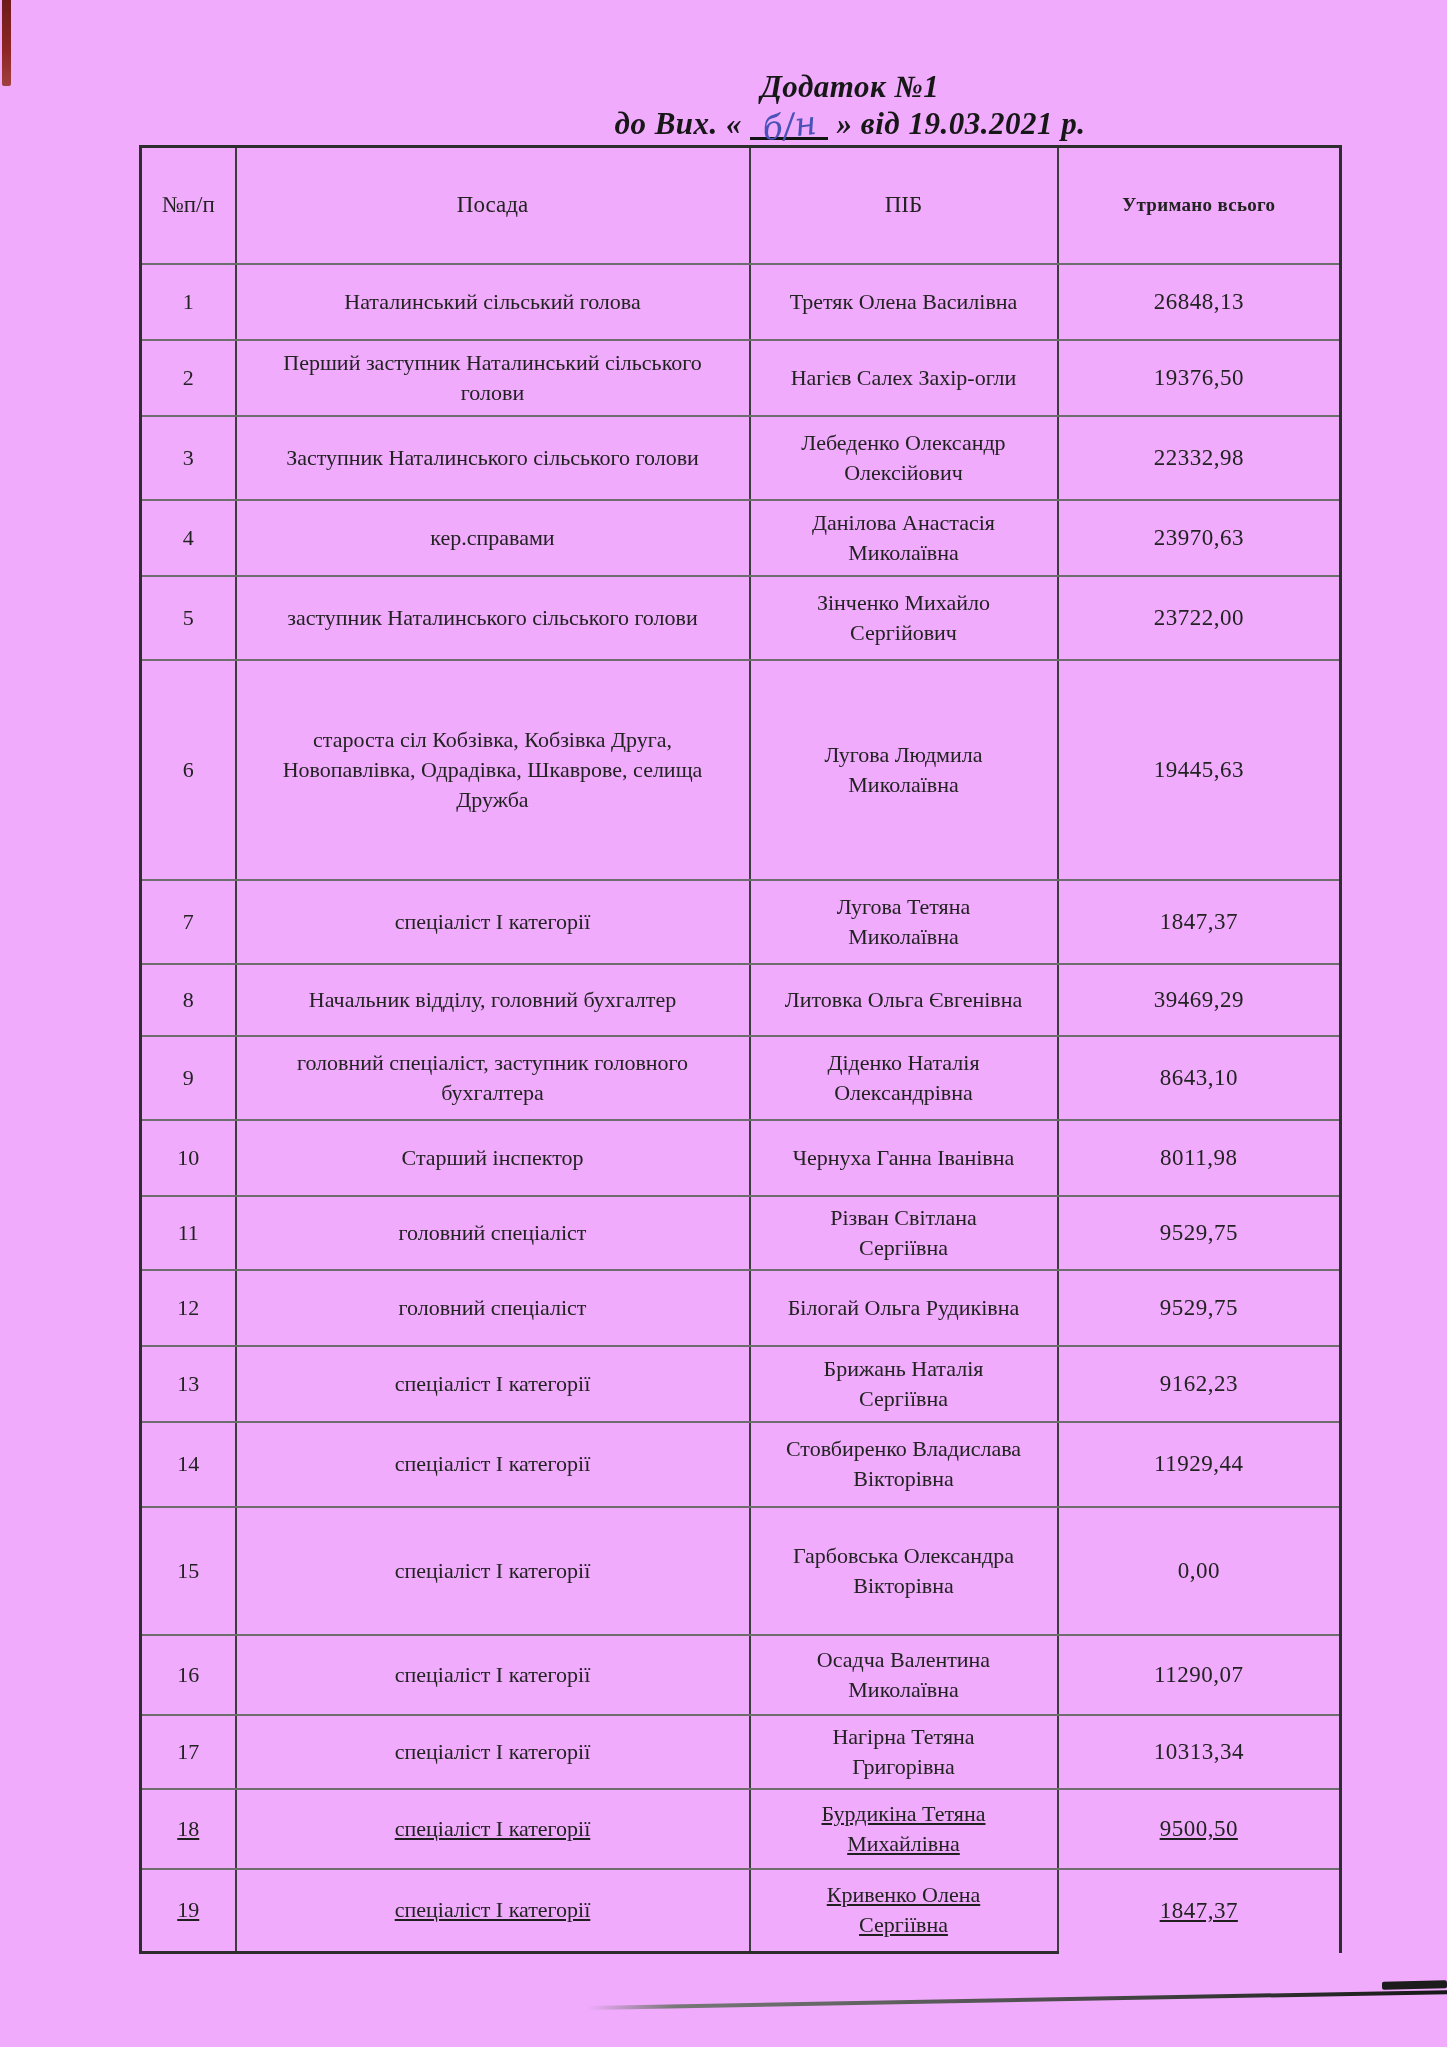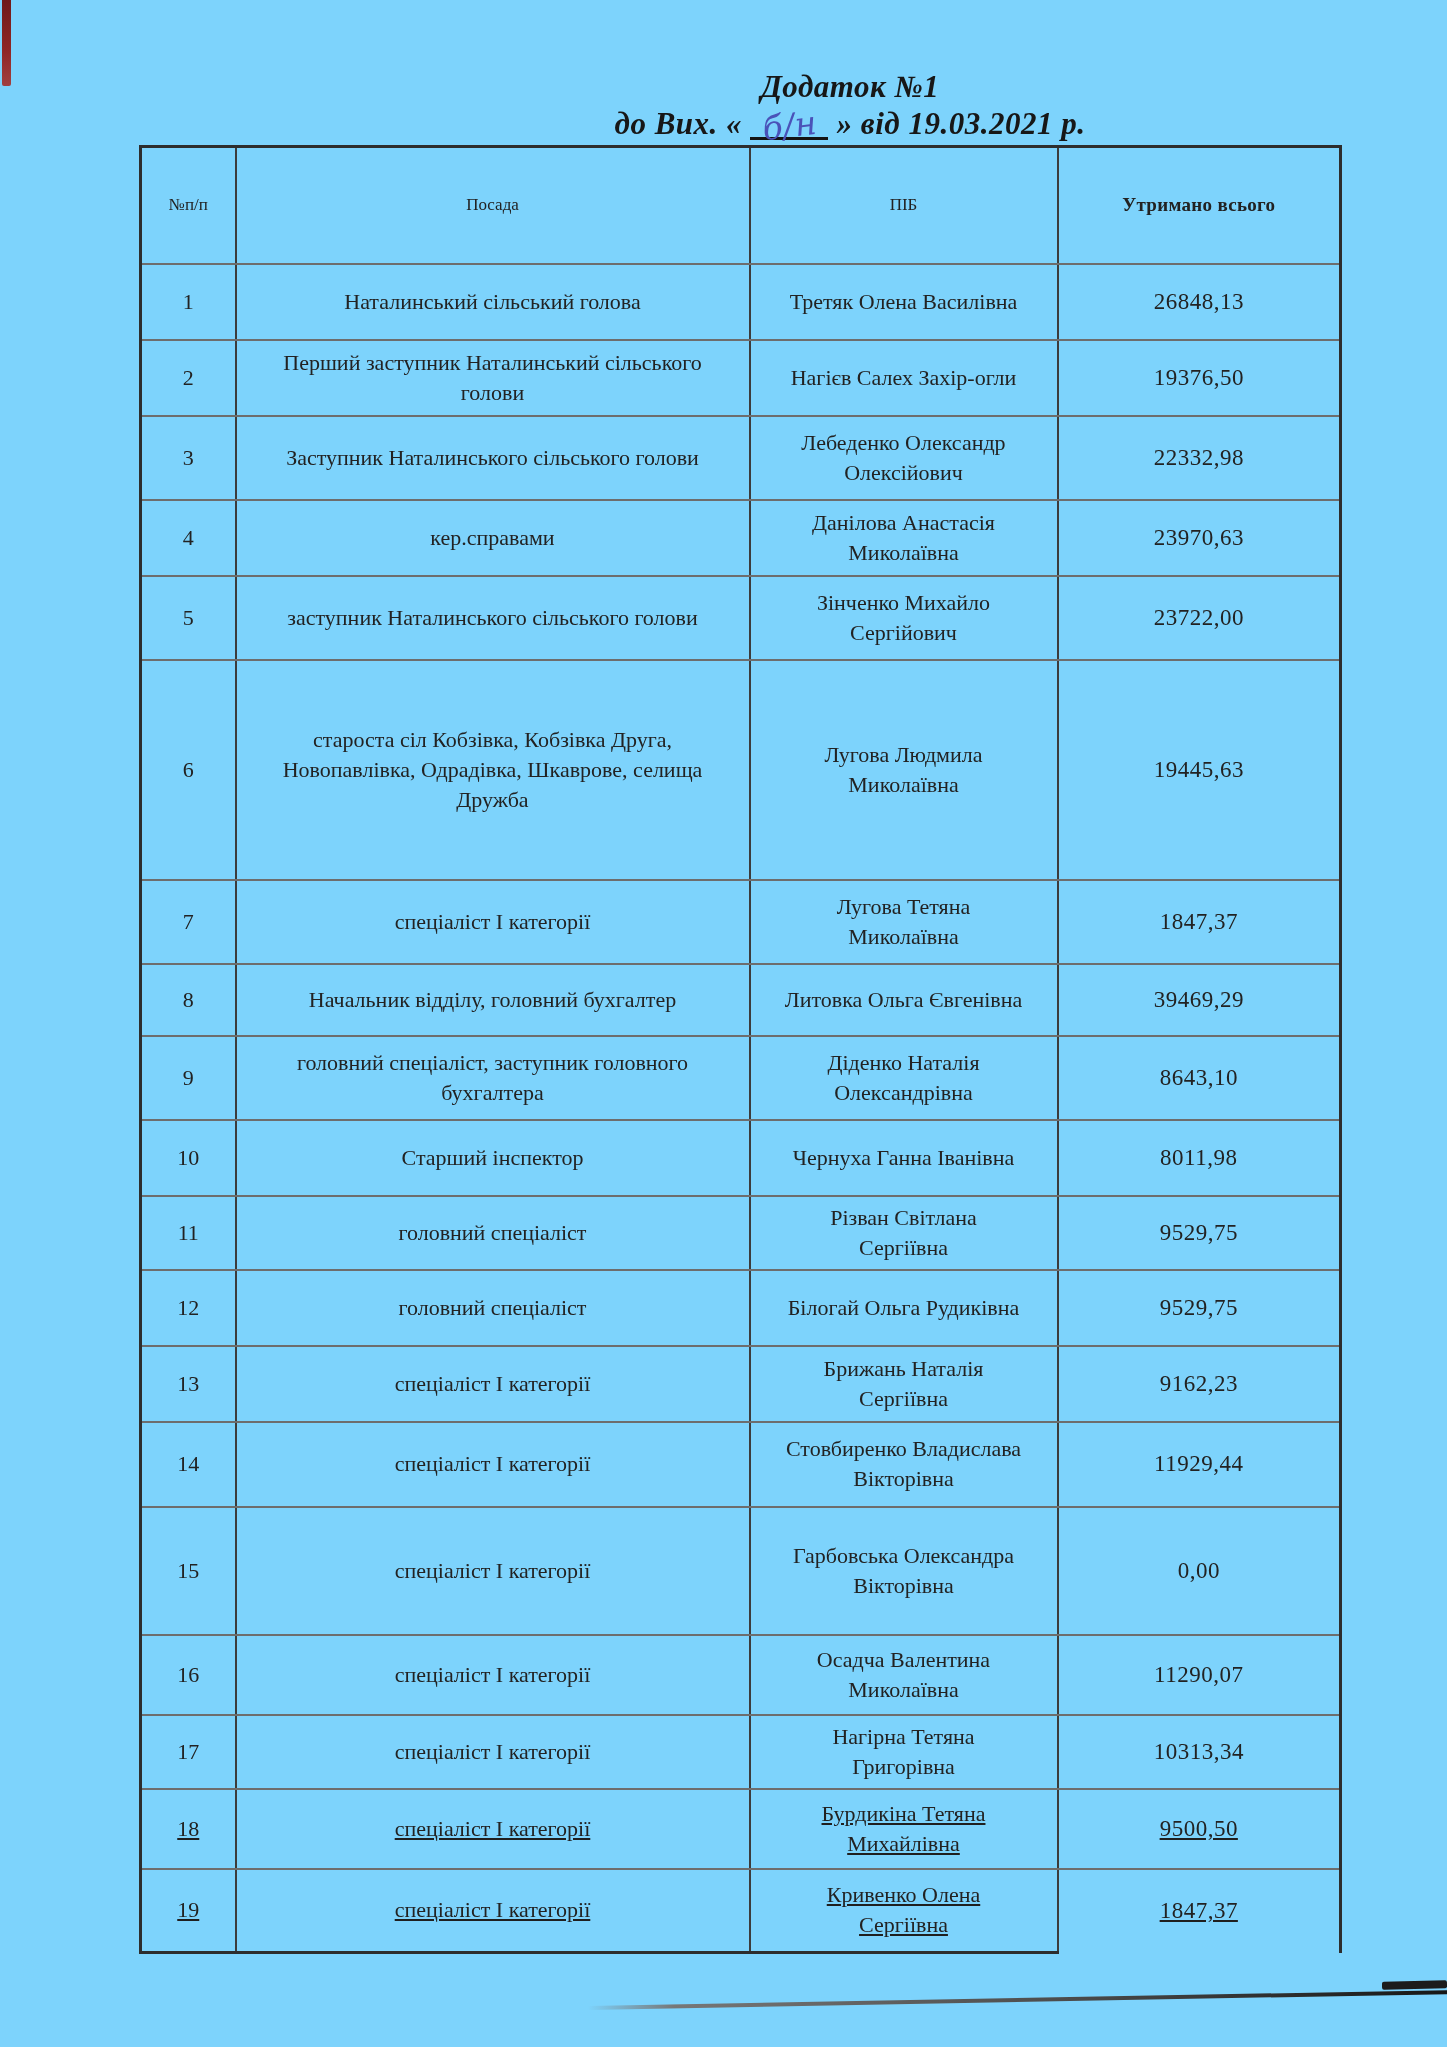--- a/index.html
+++ b/index.html
@@ -1,19 +1,19 @@
 <!DOCTYPE html>
 <html><head>
 <meta charset="utf-8">
 <style>
   html,body{margin:0;padding:0;background:#e8e8e8;}
   .page{
     position:relative;
     width:1447px;height:2047px;
-    background:#7dd3fc;
+    background:#f0abfc;
     overflow:hidden;
     font-family:"Liberation Serif", serif;
     color:#1f1f1f;
   }
   
   .title-block{
     position:absolute;left:300px;top:68px;width:1100px;
     text-align:center;
     font-style:italic;font-weight:bold;
     font-size:31px;line-height:37px;
@@ -52,21 +52,21 @@
     text-align:center;
     font-weight:normal;
     border-left:2px solid #3c3c3c;
     border-right:2px solid #3c3c3c;
     border-top:2px solid #6d6d6d;
     border-bottom:2px solid #6d6d6d;
     padding:6px 18px;
     color:#222;
   }
   td.cell-name{padding:6px 34px;}
-  thead th{font-size:17px;}
+  thead th{font-size:23px;}
   thead th.h-amt{font-weight:bold;font-size:19px;letter-spacing:.3px;}
   thead tr{height:117px;}
   tbody td{font-size:22px;line-height:30px;}
   td.cell-amt{font-size:23px;letter-spacing:.5px;}
   
   thead th{border-top:3px solid #2d2d2d;}
   th:first-child,td:first-child{border-left:3px solid #2d2d2d;}
   th:last-child,td:last-child{border-right:3px solid #2d2d2d;}
   tbody tr:last-child td{border-bottom:3px solid #2d2d2d;}
   tbody tr:last-child td:last-child{border-bottom:none;} 

